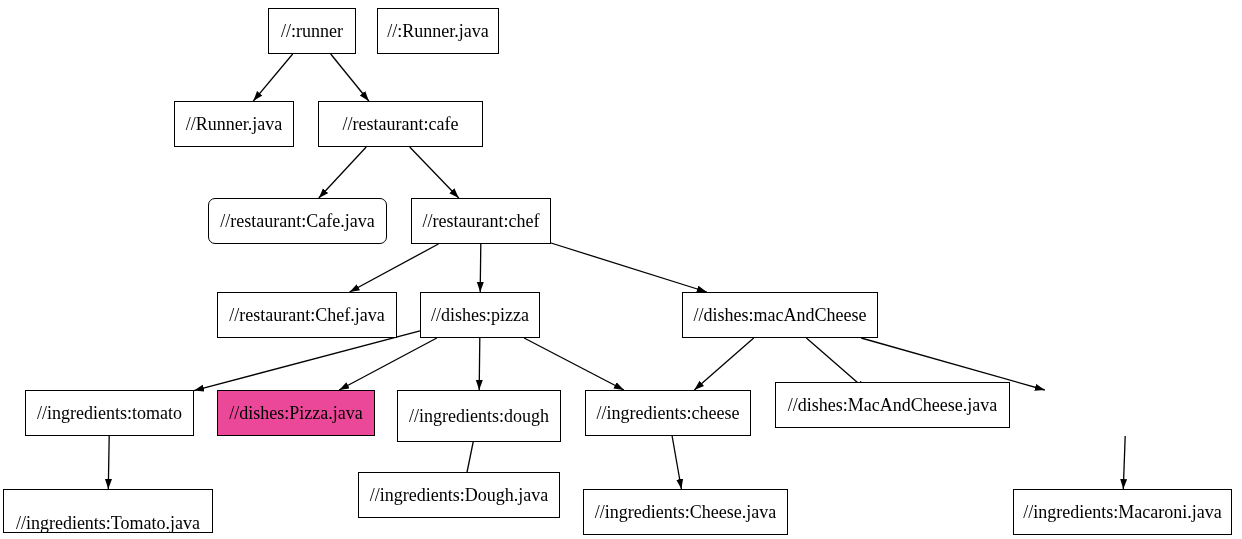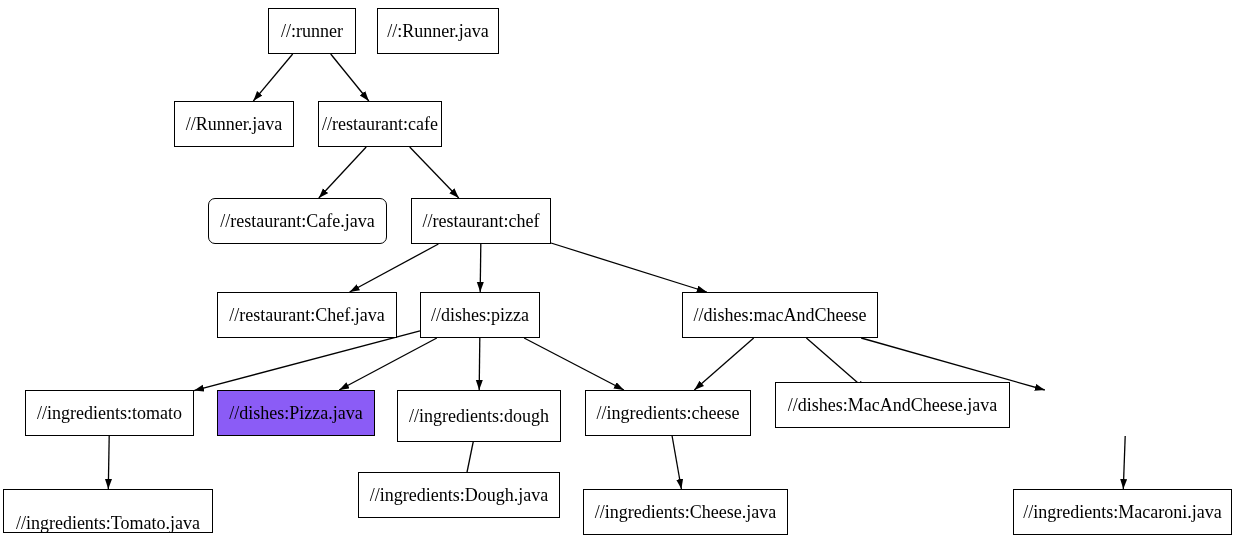--- a/index.html
+++ b/index.html
@@ -86,42 +86,42 @@
   <div class="node-layer" id="node-layer">
       <div class="node" style="left: 268px; top: 8px; width: 88px; height: 46px; border-color: rgb(0, 0, 0); background: rgb(255, 255, 255); color: rgb(0, 0, 0);">
         <span class="node-label">//:runner</span>
       </div>
       <div class="node" style="left: 377px; top: 8px; width: 122px; height: 46px; border-color: rgb(0, 0, 0); background: rgb(255, 255, 255); color: rgb(0, 0, 0);">
         <span class="node-label">//:Runner.java</span>
       </div>
       <div class="node" style="left: 174px; top: 101px; width: 120px; height: 46px; border-color: rgb(0, 0, 0); background: rgb(255, 255, 255); color: rgb(0, 0, 0);">
         <span class="node-label">//Runner.java</span>
       </div>
-      <div class="node" style="left: 318px; top: 101px; width: 124px; height: 46px; border-color: rgb(0, 0, 0); background: rgb(255, 255, 255); color: rgb(0, 0, 0);">
+      <div class="node" style="left: 318px; top: 101px; width: 165px; height: 46px; border-color: rgb(0, 0, 0); background: rgb(255, 255, 255); color: rgb(0, 0, 0);">
         <span class="node-label">//restaurant:cafe</span>
       </div>
       <div class="node" style="left: 208px; top: 198px; width: 179px; height: 46px; border-color: rgb(0, 0, 0); background: rgb(255, 255, 255); color: rgb(0, 0, 0); border-radius: 7px;">
         <span class="node-label">//restaurant:Cafe.java</span>
       </div>
       <div class="node" style="left: 411px; top: 198px; width: 140px; height: 46px; border-color: rgb(0, 0, 0); background: rgb(255, 255, 255); color: rgb(0, 0, 0);">
         <span class="node-label">//restaurant:chef</span>
       </div>
       <div class="node" style="left: 217px; top: 292px; width: 180px; height: 46px; border-color: rgb(0, 0, 0); background: rgb(255, 255, 255); color: rgb(0, 0, 0);">
         <span class="node-label">//restaurant:Chef.java</span>
       </div>
       <div class="node" style="left: 420px; top: 292px; width: 120px; height: 46px; border-color: rgb(0, 0, 0); background: rgb(255, 255, 255); color: rgb(0, 0, 0);">
         <span class="node-label">//dishes:pizza</span>
       </div>
       <div class="node" style="left: 682px; top: 292px; width: 196px; height: 46px; border-color: rgb(0, 0, 0); background: rgb(255, 255, 255); color: rgb(0, 0, 0);">
         <span class="node-label">//dishes:macAndCheese</span>
       </div>
       <div class="node" style="left: 25px; top: 390px; width: 169px; height: 46px; border-color: rgb(0, 0, 0); background: rgb(255, 255, 255); color: rgb(0, 0, 0);">
         <span class="node-label">//ingredients:tomato</span>
       </div>
-      <div class="node" style="left: 217px; top: 390px; width: 158px; height: 46px; border-color: rgb(0, 0, 0); background: #8b5cf6; color: rgb(0, 0, 0);">
+      <div class="node" style="left: 217px; top: 390px; width: 158px; height: 46px; border-color: rgb(0, 0, 0); background: #ec4899; color: rgb(0, 0, 0);">
         <span class="node-label">//dishes:Pizza.java</span>
       </div>
       <div class="node" style="left: 397px; top: 390px; width: 164px; height: 52px; border-color: rgb(0, 0, 0); background: rgb(255, 255, 255); color: rgb(0, 0, 0);">
         <span class="node-label">//ingredients:dough</span>
       </div>
       <div class="node" style="left: 585px; top: 390px; width: 166px; height: 46px; border-color: rgb(0, 0, 0); background: rgb(255, 255, 255); color: rgb(0, 0, 0);">
         <span class="node-label">//ingredients:cheese</span>
       </div>
       <div class="node" style="left: 775px; top: 382px; width: 235px; height: 46px; border-color: rgb(0, 0, 0); background: rgb(255, 255, 255); color: rgb(0, 0, 0);">
         <span class="node-label">//dishes:MacAndCheese.java</span>

